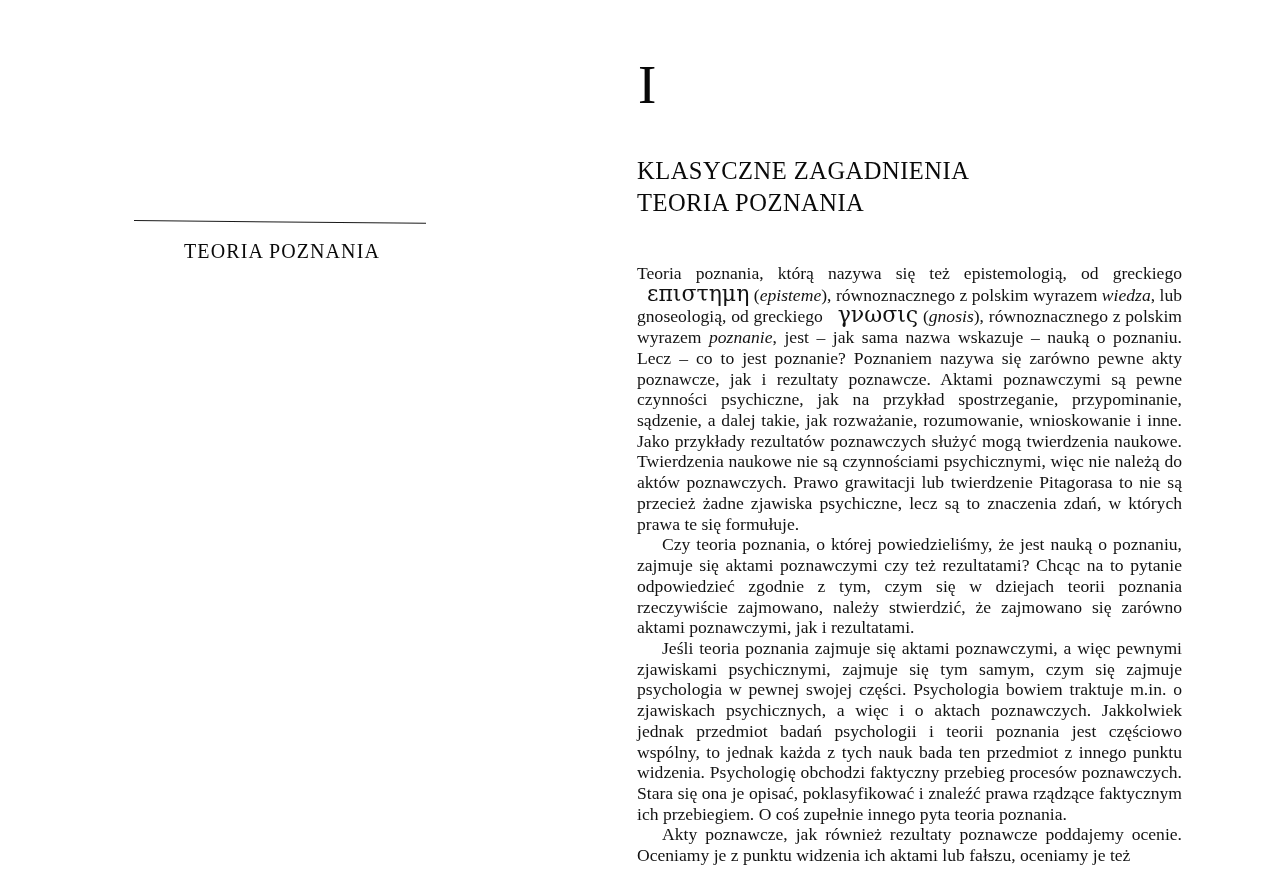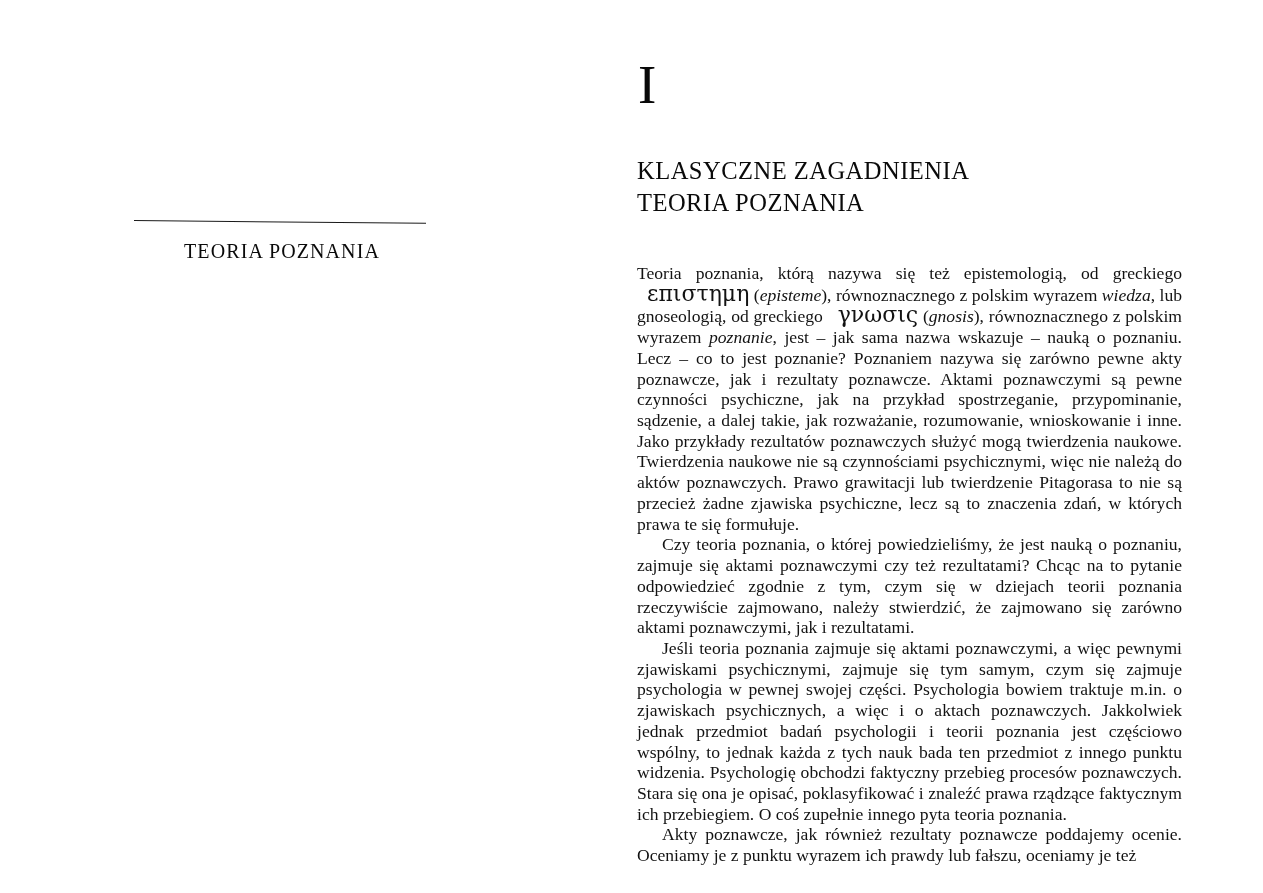--- a/index.html
+++ b/index.html
@@ -151,19 +151,19 @@
 TEORIA POZNANIA</h1>
 
       <div class="chapter-body">
 
         <p class="no-indent"><span>Teoria poznania, którą nazywa się też epistemologią, od greckiego </span><span class="gk">επιστημη</span><span> (</span><em>episteme</em><span>), równoznacznego z polskim wyrazem </span><em>wiedza</em><span>, lub gnoseologią, od greckiego </span><span class="gk">γνωσις</span><span> (</span><em>gnosis</em><span>), równoznacznego z polskim wyrazem </span><em>poznanie</em><span>, jest – jak sama nazwa wskazuje – nauką o poznaniu. Lecz – co to jest poznanie? Poznaniem nazywa się zarówno pewne akty poznawcze, jak i rezultaty poznawcze. Aktami poznawczymi są pewne czynności psychiczne, jak na przykład spostrzeganie, przypominanie, sądzenie, a dalej takie, jak rozważanie, rozumowanie, wnioskowanie i inne. Jako przykłady rezultatów poznawczych służyć mogą twierdzenia naukowe. Twierdzenia naukowe nie są czynnościami psychicznymi, więc nie należą do aktów poznawczych. Prawo grawitacji lub twierdzenie Pitagorasa to nie są przecież żadne zjawiska psychiczne, lecz są to znaczenia zdań, w których prawa te się formułuje.</span></p>
 
         <p>Czy teoria poznania, o której powiedzieliśmy, że jest nauką o poznaniu, zajmuje się aktami poznawczymi czy też rezultatami? Chcąc na to pytanie odpowiedzieć zgodnie z tym, czym się w dziejach teorii poznania rzeczywiście zajmowano, należy stwierdzić, że zajmowano się zarówno aktami poznawczymi, jak i rezultatami.</p>
 
         <p>Jeśli teoria poznania zajmuje się aktami poznawczymi, a więc pewnymi zjawiskami psychicznymi, zajmuje się tym samym, czym się zajmuje psychologia w pewnej swojej części. Psychologia bowiem traktuje m.in. o zjawiskach psychicznych, a więc i o aktach poznawczych. Jakkolwiek jednak przedmiot badań psychologii i teorii poznania jest częściowo wspólny, to jednak każda z tych nauk bada ten przedmiot z innego punktu widzenia. Psychologię obchodzi faktyczny przebieg procesów poznawczych. Stara się ona je opisać, poklasyfikować i znaleźć prawa rządzące faktycznym ich przebiegiem. O coś zupełnie innego pyta teoria poznania.</p>
 
-        <p>Akty poznawcze, jak również rezultaty poznawcze poddajemy ocenie. Oceniamy je z punktu wyrazem ich prawdy lub fałszu, oceniamy je też</p>
+        <p>Akty poznawcze, jak również rezultaty poznawcze poddajemy ocenie. Oceniamy je z punktu widzenia ich aktami lub fałszu, oceniamy je też</p>
 
       </div>
     </div>
   </div>
 
 </div>
 
 </body></html>

